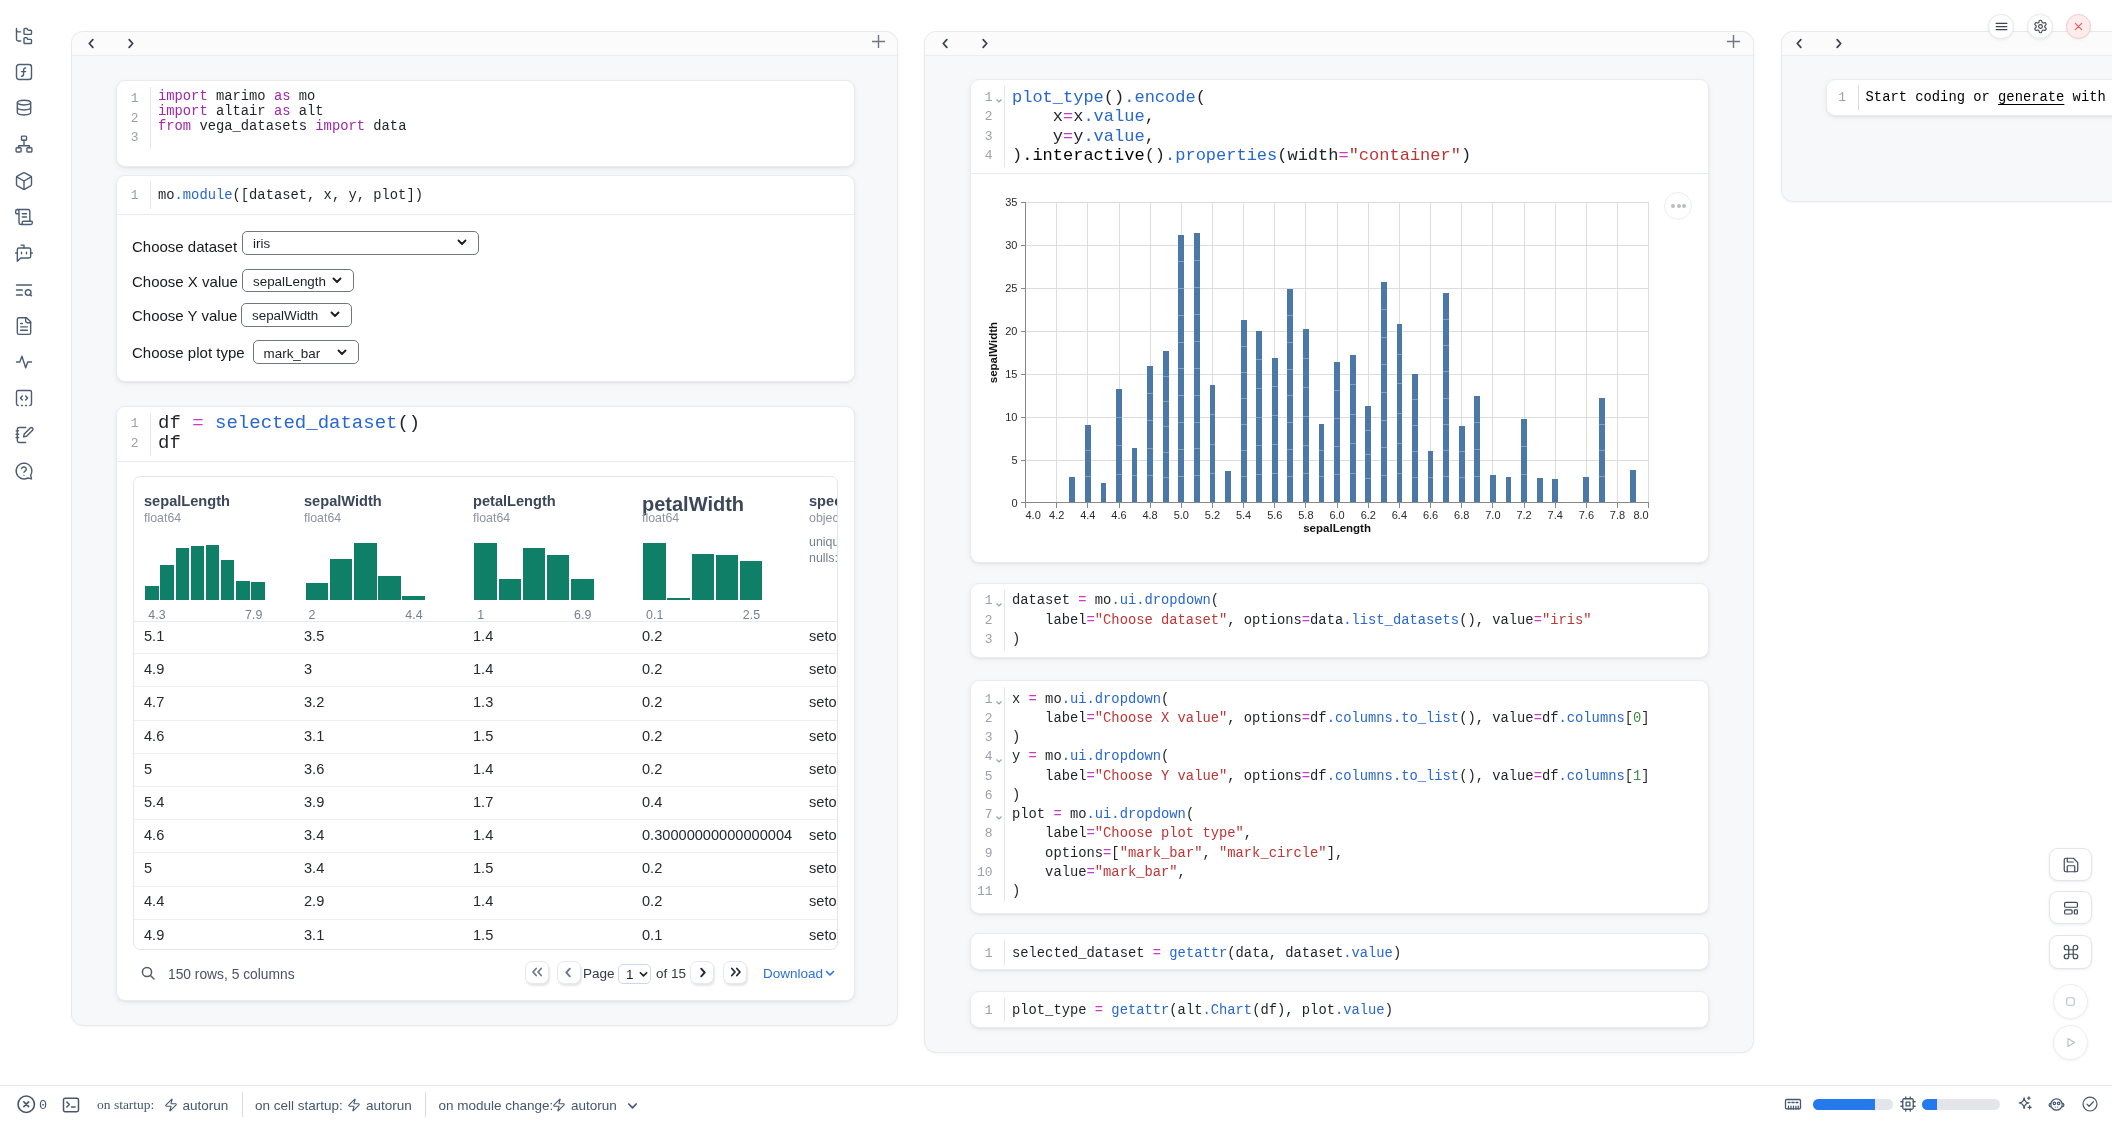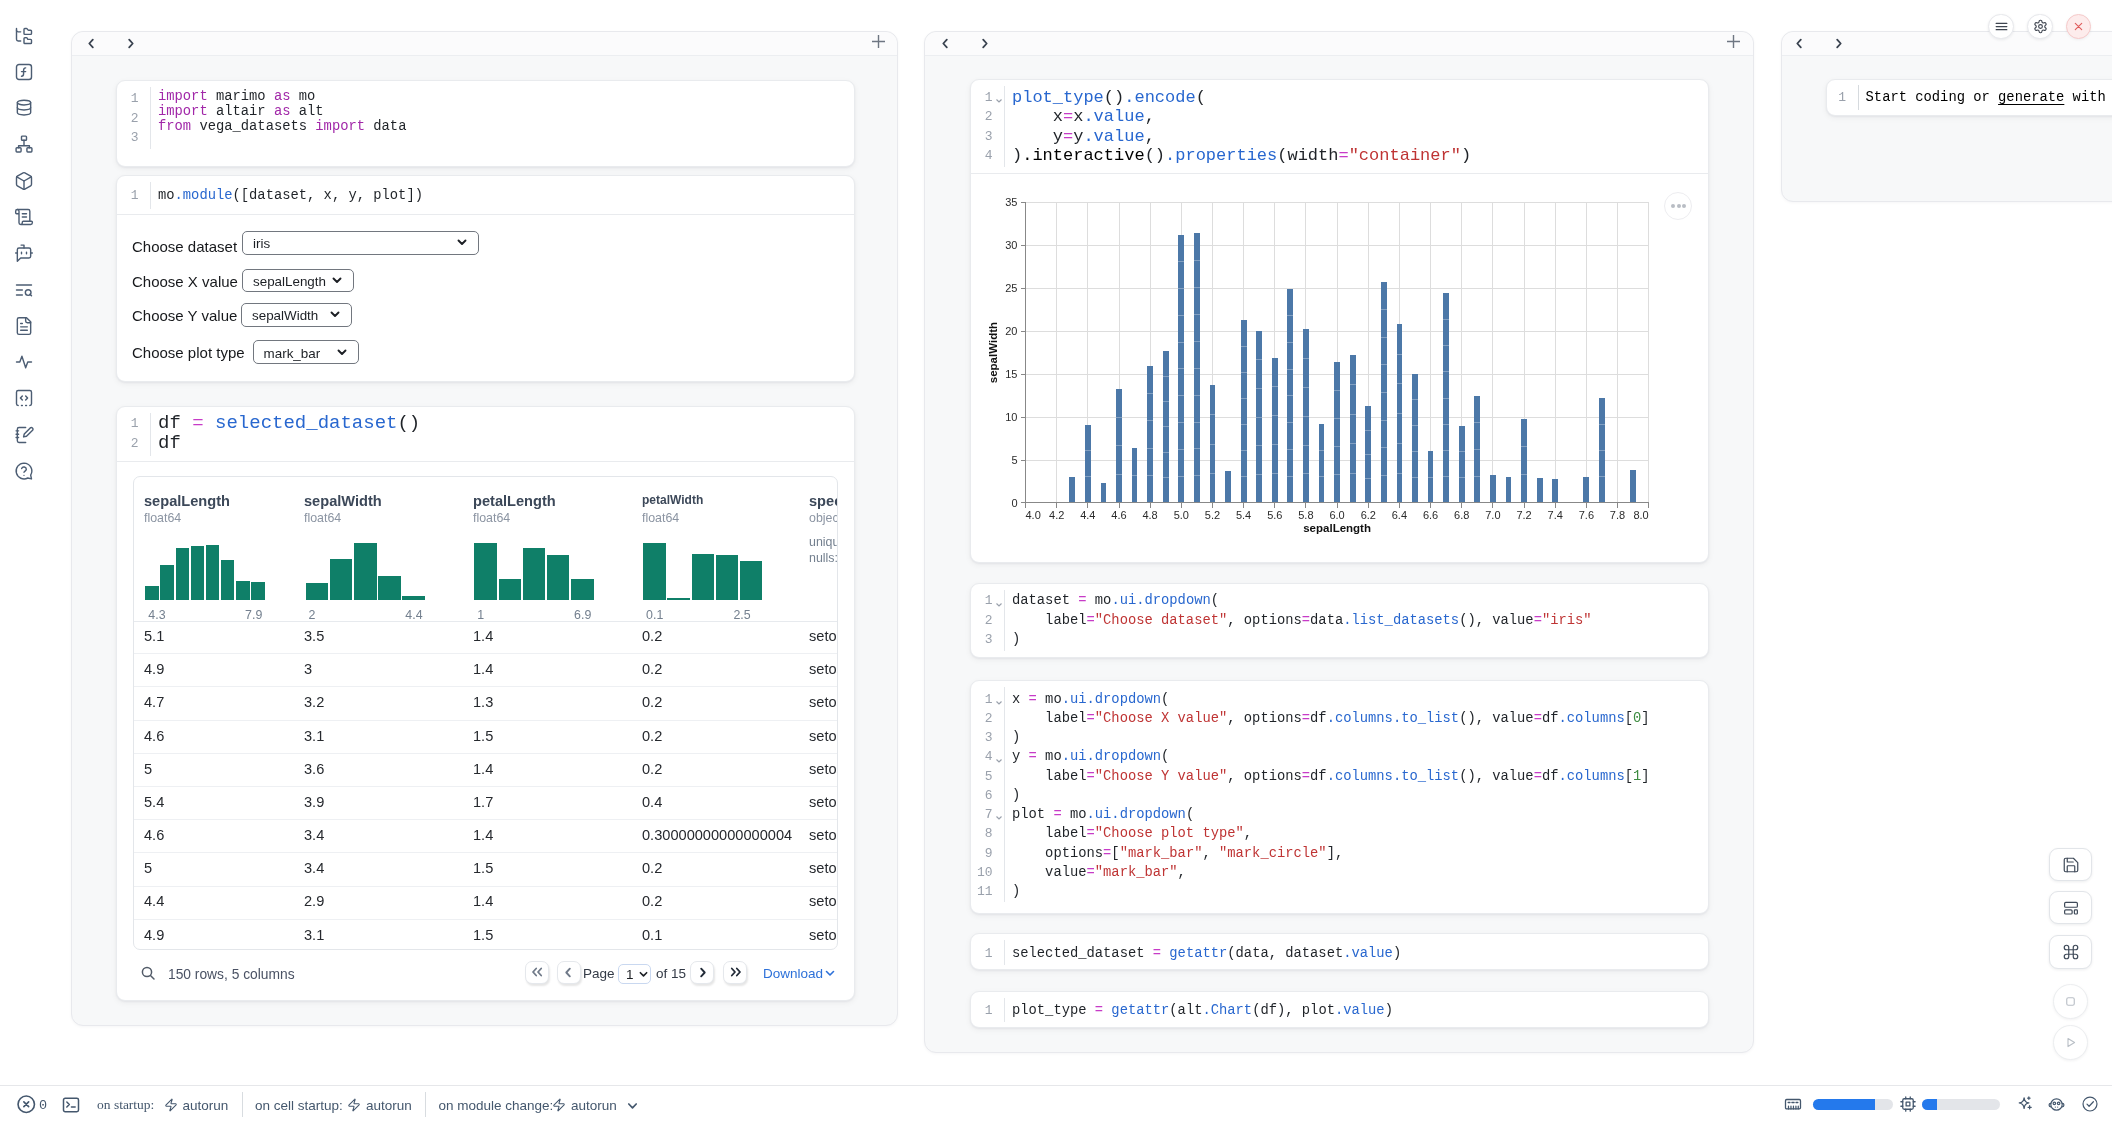--- a/index.html
+++ b/index.html
@@ -92,21 +92,21 @@
 <pre class="mono" style="left:158px;top:414.2px;line-height:19.6px;font-size:19px;color:#1f2328">df <span style="color:#c73bc7">=</span> <span style="color:#2867cf">selected_dataset</span>()
 df</pre>
 <div style="position:absolute;left:117px;top:460.7px;width:737px;height:1px;background:#e9ebee"></div>
 <div style="position:absolute;left:133px;top:475.6px;width:705px;height:474px;border:1px solid #e3e6ea;border-radius:7px;overflow:hidden;background:#fff">
 <div style="position:absolute;left:10px;top:16.399999999999977px;font-size:14.6px;font-weight:700;color:#3c4859;white-space:pre">sepalLength</div>
 <div style="position:absolute;left:10px;top:34.89999999999998px;font-size:12.4px;color:#8b94a2;white-space:pre">float64</div>
 <div style="position:absolute;left:170px;top:16.399999999999977px;font-size:14.6px;font-weight:700;color:#3c4859;white-space:pre">sepalWidth</div>
 <div style="position:absolute;left:170px;top:34.89999999999998px;font-size:12.4px;color:#8b94a2;white-space:pre">float64</div>
 <div style="position:absolute;left:339px;top:16.399999999999977px;font-size:14.6px;font-weight:700;color:#3c4859;white-space:pre">petalLength</div>
 <div style="position:absolute;left:339px;top:34.89999999999998px;font-size:12.4px;color:#8b94a2;white-space:pre">float64</div>
-<div style="position:absolute;left:508px;top:16.399999999999977px;font-size:12px;font-weight:700;color:#3c4859;white-space:pre">petalWidth</div>
+<div style="position:absolute;left:508px;top:16.399999999999977px;font-size:20px;font-weight:700;color:#3c4859;white-space:pre">petalWidth</div>
 <div style="position:absolute;left:508px;top:34.89999999999998px;font-size:12.4px;color:#8b94a2;white-space:pre">float64</div>
 <div style="position:absolute;left:675px;top:16.399999999999977px;font-size:14.6px;font-weight:700;color:#3c4859;white-space:pre">species</div>
 <div style="position:absolute;left:675px;top:34.89999999999998px;font-size:12.4px;color:#8b94a2;white-space:pre">object</div>
 <div style="position:absolute;left:11.3px;top:109.4px;width:13.5px;height:14.3px;background:#0f7f68"></div>
 <div style="position:absolute;left:26.4px;top:88.9px;width:13.5px;height:34.8px;background:#0f7f68"></div>
 <div style="position:absolute;left:41.6px;top:71.5px;width:13.5px;height:52.2px;background:#0f7f68"></div>
 <div style="position:absolute;left:56.7px;top:69.8px;width:13.5px;height:53.9px;background:#0f7f68"></div>
 <div style="position:absolute;left:71.8px;top:68.5px;width:13.5px;height:55.2px;background:#0f7f68"></div>
 <div style="position:absolute;left:86.9px;top:83.5px;width:13.5px;height:40.2px;background:#0f7f68"></div>
 <div style="position:absolute;left:102.1px;top:104.3px;width:13.5px;height:19.4px;background:#0f7f68"></div>
@@ -126,21 +126,21 @@
 <div style="position:absolute;left:557.5px;top:77.0px;width:22.6px;height:46.7px;background:#0f7f68"></div>
 <div style="position:absolute;left:581.7px;top:78.0px;width:22.6px;height:45.7px;background:#0f7f68"></div>
 <div style="position:absolute;left:605.9px;top:84.8px;width:22.6px;height:38.9px;background:#0f7f68"></div>
 <div style="position:absolute;left:14.300000000000011px;top:131.79999999999995px;font-size:12.4px;color:#74808f">4.3</div>
 <div style="position:absolute;left:92.30000000000001px;top:131.79999999999995px;font-size:12.4px;color:#74808f;width:36px;text-align:right">7.9</div>
 <div style="position:absolute;left:174.60000000000002px;top:131.79999999999995px;font-size:12.4px;color:#74808f">2</div>
 <div style="position:absolute;left:252.60000000000002px;top:131.79999999999995px;font-size:12.4px;color:#74808f;width:36px;text-align:right">4.4</div>
 <div style="position:absolute;left:343.3px;top:131.79999999999995px;font-size:12.4px;color:#74808f">1</div>
 <div style="position:absolute;left:421.3px;top:131.79999999999995px;font-size:12.4px;color:#74808f;width:36px;text-align:right">6.9</div>
 <div style="position:absolute;left:512.1px;top:131.79999999999995px;font-size:12.4px;color:#74808f">0.1</div>
-<div style="position:absolute;left:590.1px;top:131.79999999999995px;font-size:12.4px;color:#74808f;width:36px;text-align:center">2.5</div>
+<div style="position:absolute;left:590.1px;top:131.79999999999995px;font-size:12.4px;color:#74808f;width:36px;text-align:right">2.5</div>
 <div style="position:absolute;left:675px;top:58.39999999999998px;font-size:12.4px;color:#74808f;white-space:pre">unique</div>
 <div style="position:absolute;left:675px;top:74.89999999999998px;font-size:12.4px;color:#74808f;white-space:pre">nulls:</div>
 <div style="position:absolute;left:0;top:144.39999999999998px;width:705px;height:1px;background:#e7eaee"></div>
 <div style="position:absolute;left:10px;top:151.5px;font-size:14.6px;color:#26292e;white-space:pre">5.1</div>
 <div style="position:absolute;left:170px;top:151.5px;font-size:14.6px;color:#26292e;white-space:pre">3.5</div>
 <div style="position:absolute;left:339px;top:151.5px;font-size:14.6px;color:#26292e;white-space:pre">1.4</div>
 <div style="position:absolute;left:508px;top:151.5px;font-size:14.6px;color:#26292e;white-space:pre">0.2</div>
 <div style="position:absolute;left:675px;top:151.5px;font-size:14.6px;color:#26292e;white-space:pre">setosa</div>
 <div style="position:absolute;left:10px;top:184.7px;font-size:14.6px;color:#26292e;white-space:pre">4.9</div>
 <div style="position:absolute;left:170px;top:184.7px;font-size:14.6px;color:#26292e;white-space:pre">3</div>

